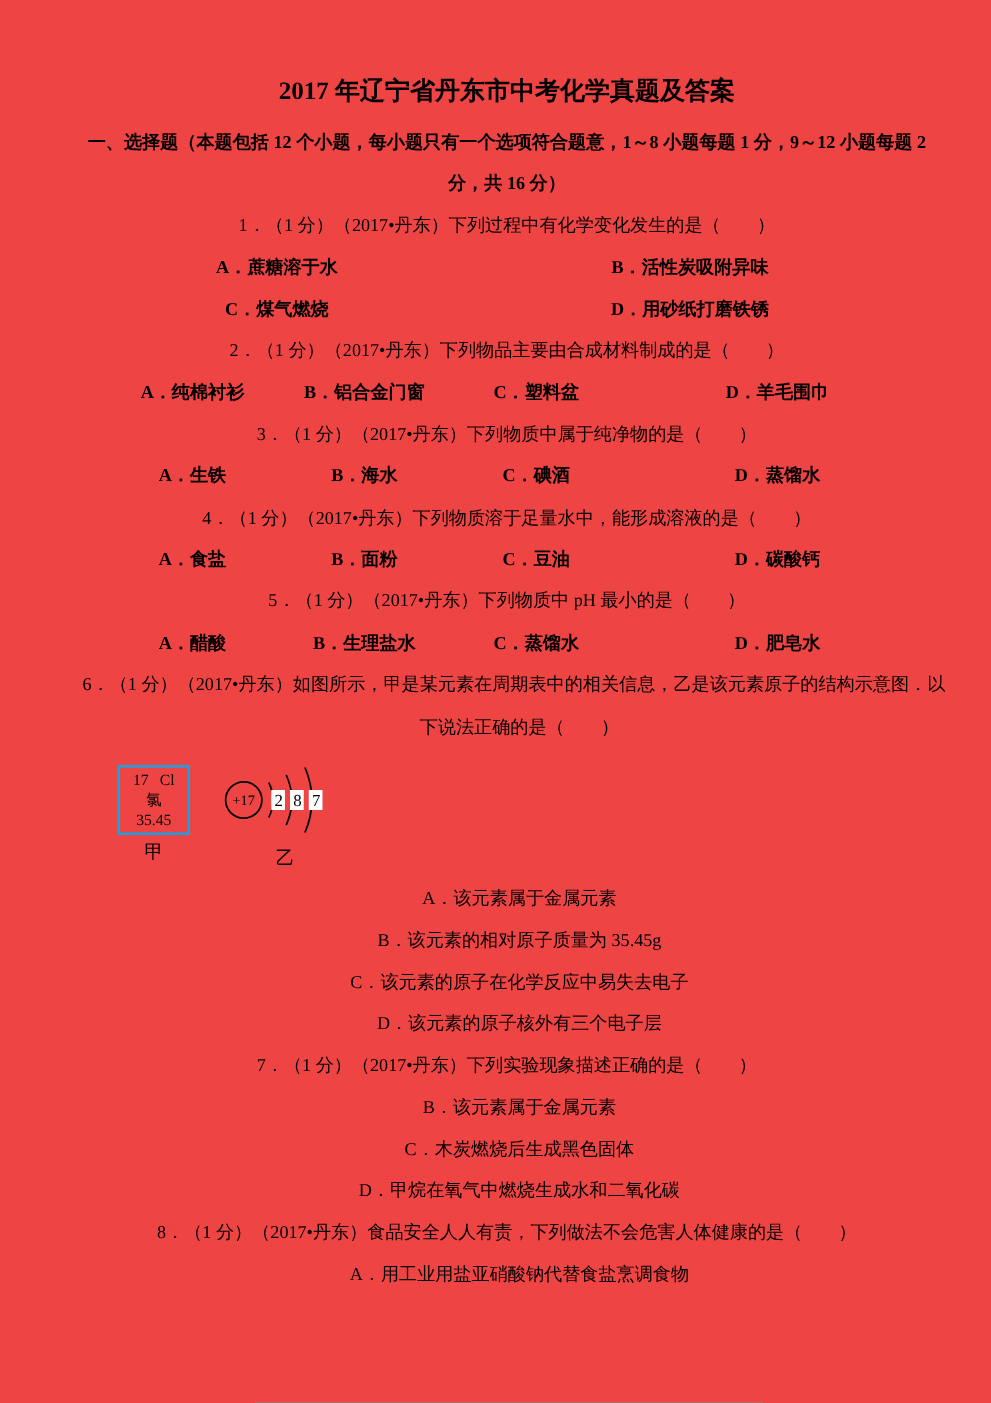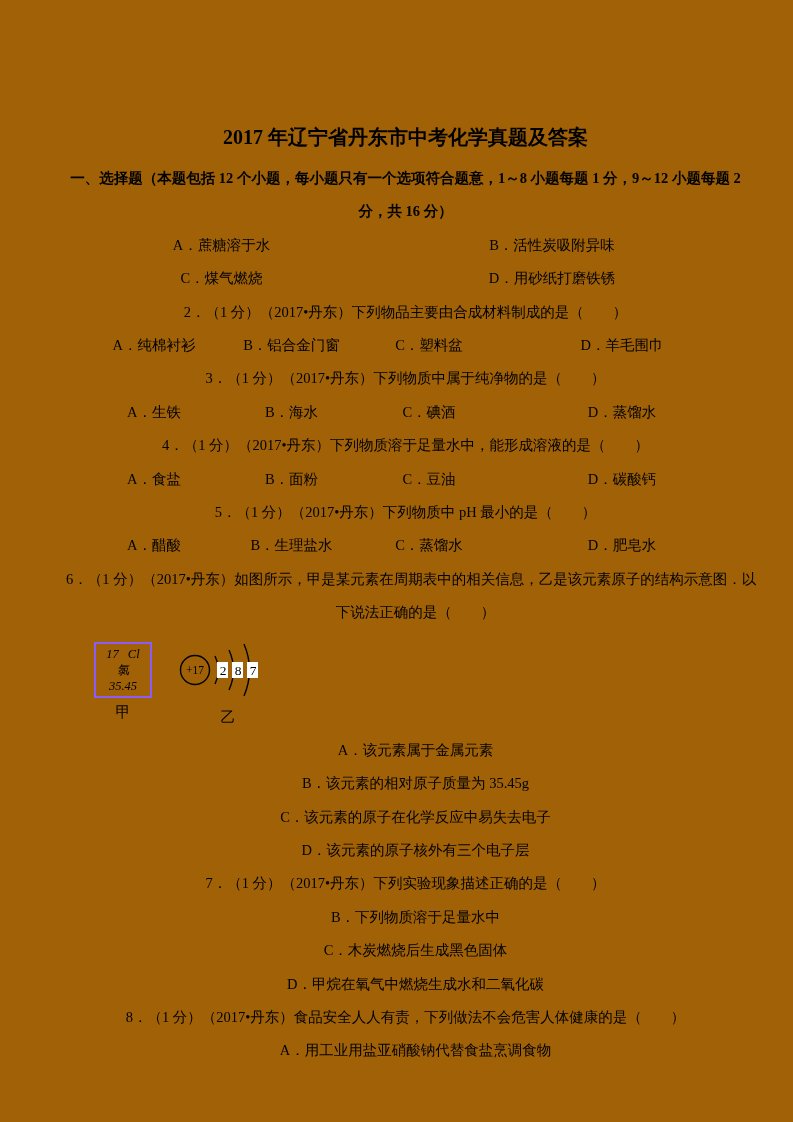--- a/index.html
+++ b/index.html
@@ -2,85 +2,86 @@
 <html><head>
 <meta charset="utf-8">
 <style>
   * { margin: 0; padding: 0; box-sizing: border-box; }
   html, body { background: #888; }
   .page {
     position: relative;
     width: 793px;
     height: 1122px;
     margin: 0 auto;
-    background: #a16207;
+    background: #ef4444;
     color: #000000;
     font-family: "Liberation Serif", "DejaVu Serif", serif;
     font-size: 14.5px;
-    padding: 120px 48px 0 66px;
+    padding: 56px 48px 0 66px;
     overflow: hidden;
   }
   .title {
     font-size: 20px;
     font-weight: bold;
     text-align: center;
     line-height: 34px;
     margin-bottom: 8px;
     white-space: pre;
   }
   .line {
     line-height: 33.4px;
     white-space: pre;
     text-align: center;
   }
   .bold { font-weight: bold; }
   .opt-grid {
     display: grid;
     padding-left: 18px;
+    font-weight: bold;
   }
   .opt-grid.four { grid-template-columns: 140px 135px 140px auto; }
   .opt-grid.two  { grid-template-columns: 275px auto; }
   .opt-stack { padding-left: 20px; }
   .figure {
     height: 102px;
     display: flex;
     align-items: center;
     gap: 24px;
     padding-left: 28px;
     margin: 2px 0 0 0;
   }
   .fig-item { display: flex; flex-direction: column; align-items: center; }
   .element-box {
     width: 58px;
     height: 56px;
-    border: 2px solid #8b5cf6;
+    border: 2px solid #0ea5e9;
     display: flex;
     flex-direction: column;
     justify-content: center;
     align-items: center;
     font-size: 12.5px;
     line-height: 16px;
-    font-style: italic;
   }
   .element-box .row1 { display: flex; gap: 9px; }
   .fig-label { font-size: 15px; line-height: 22px; margin-top: 3px; }
   .atom-svg { display: block; }
   svg text { font-family: "Liberation Serif", "DejaVu Serif", serif; fill: #000; }
 </style>
 </head>
 <body>
 
 <div class="page">
 
   <h1 class="title">2017 年辽宁省丹东市中考化学真题及答案</h1>
 
   <p class="line bold">一、选择题（本题包括 12 个小题，每小题只有一个选项符合题意，1～8 小题每题 1 分，9～12 小题每题 2</p>
   <p class="line bold">分，共 16 分）</p>
 
   <div>
+    <p class="line">1．（1 分）（2017•丹东）下列过程中有化学变化发生的是（　　）</p>
     <div class="opt-grid two">
       <span class="line">A．蔗糖溶于水</span>
       <span class="line">B．活性炭吸附异味</span>
     </div>
     <div class="opt-grid two">
       <span class="line">C．煤气燃烧</span>
       <span class="line">D．用砂纸打磨铁锈</span>
     </div>
   </div>
 
@@ -160,21 +161,21 @@
     </div>
 
     <p class="line opt-stack">A．该元素属于金属元素</p>
     <p class="line opt-stack">B．该元素的相对原子质量为 35.45g</p>
     <p class="line opt-stack">C．该元素的原子在化学反应中易失去电子</p>
     <p class="line opt-stack">D．该元素的原子核外有三个电子层</p>
   </div>
 
   <div>
     <p class="line">7．（1 分）（2017•丹东）下列实验现象描述正确的是（　　）</p>
-    <p class="line opt-stack">B．下列物质溶于足量水中</p>
+    <p class="line opt-stack">B．该元素属于金属元素</p>
     <p class="line opt-stack">C．木炭燃烧后生成黑色固体</p>
     <p class="line opt-stack">D．甲烷在氧气中燃烧生成水和二氧化碳</p>
   </div>
 
   <div>
     <p class="line">8．（1 分）（2017•丹东）食品安全人人有责，下列做法不会危害人体健康的是（　　）</p>
     <p class="line opt-stack">A．用工业用盐亚硝酸钠代替食盐烹调食物</p>
   </div>
 
 </div>

